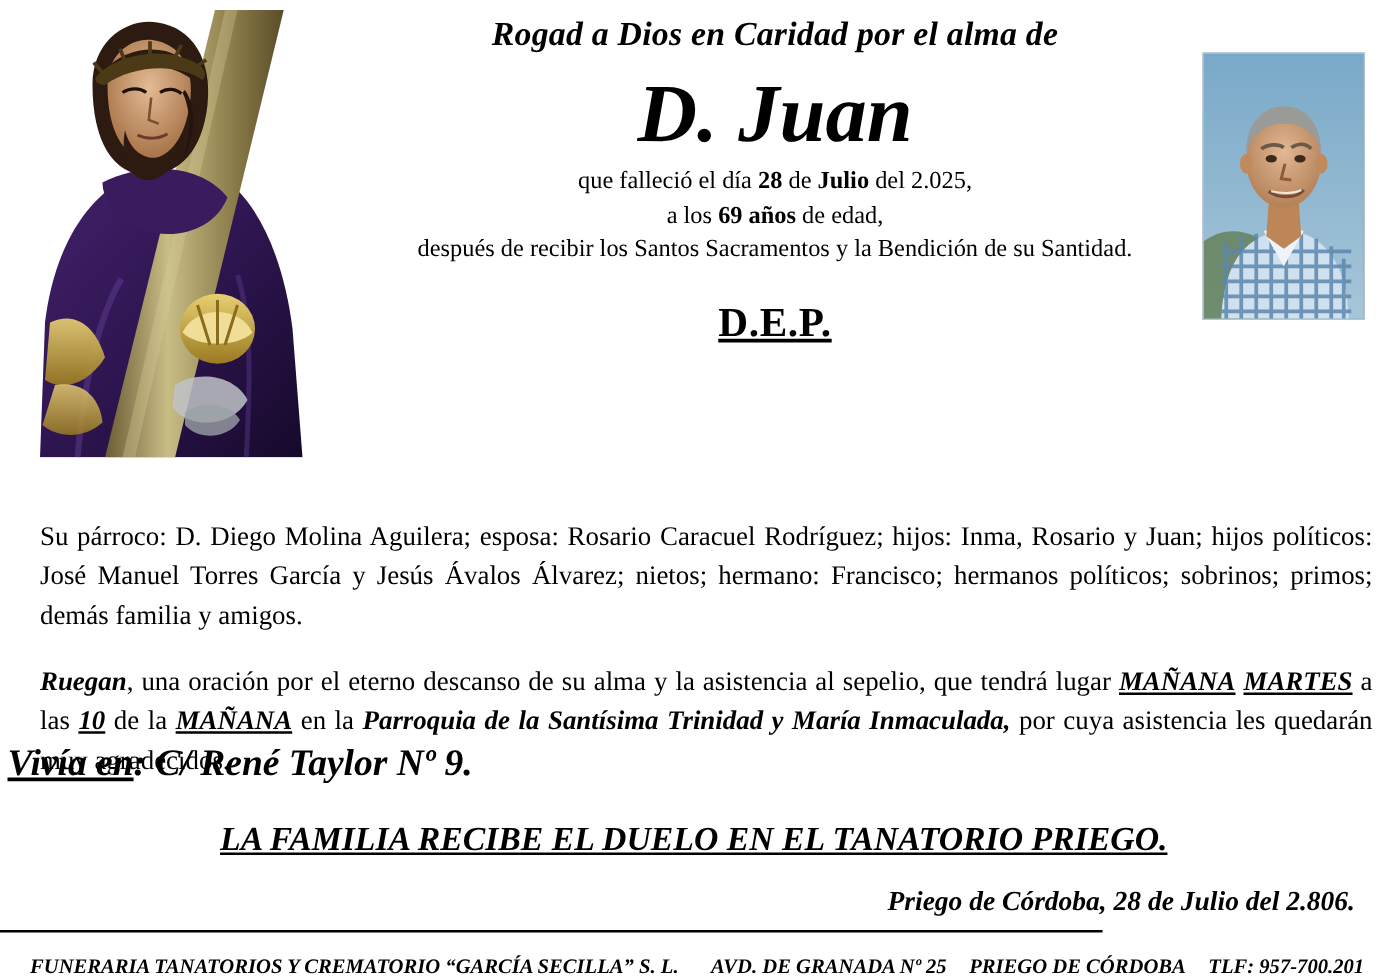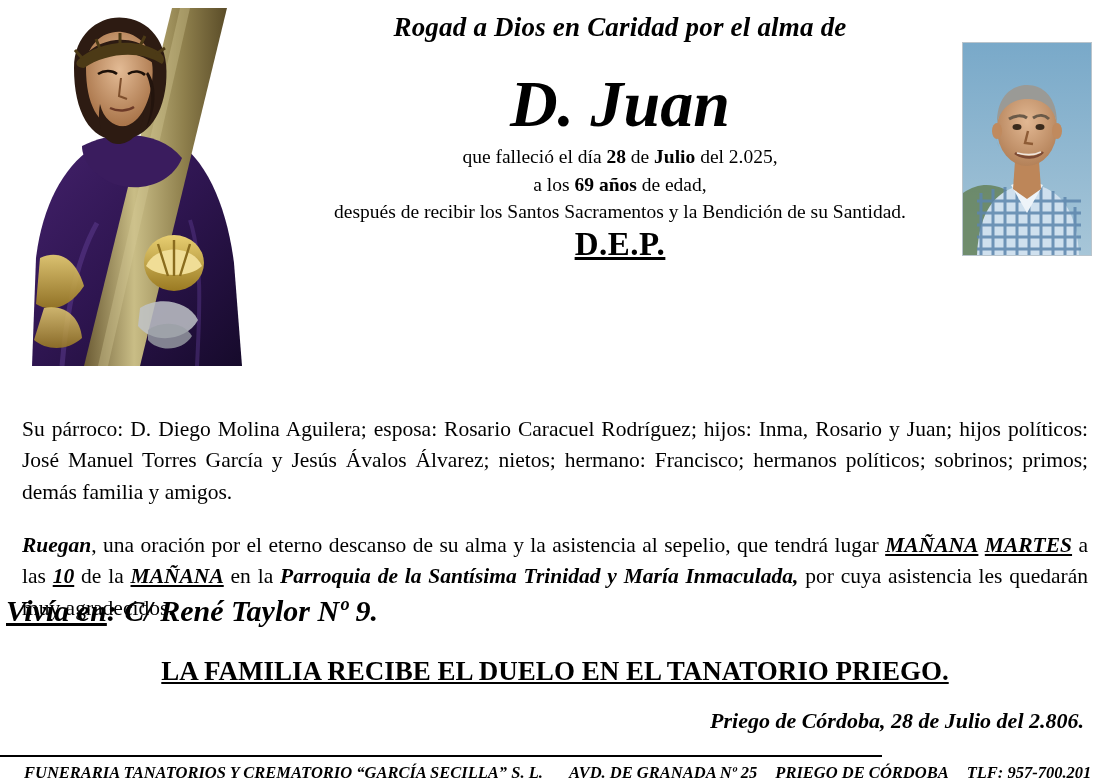--- a/index.html
+++ b/index.html
@@ -61,44 +61,44 @@
     font-size: 27px;
     font-weight: bold;
     font-style: italic;
     letter-spacing: 0.2px;
   }
   .deceased-name {
     font-size: 66px;
     font-weight: bold;
     font-style: italic;
     line-height: 1.06;
-    margin-top: 26px;
+    margin-top: 14px;
     white-space: nowrap;
   }
   .deceased-name .line2 {
     display: block;
   }
   .death-info {
     margin-top: 4px;
     font-size: 19.5px;
     line-height: 1.42;
   }
   .death-info b { font-weight: bold; }
   .dep {
-    margin-top: 0;
+    margin-top: 27px;
     font-size: 33px;
     font-weight: bold;
     text-decoration: underline;
     letter-spacing: 0.5px;
   }
 
   
   .body-text {
     position: absolute;
-    left: 22px;
+    left: 32px;
     top: 392px;
     width: 1066px;
   }
   .para {
     font-size: 21.5px;
     line-height: 1.47;
     text-align: justify;
     text-justify: inter-word;
     margin-bottom: 10px;
   }
@@ -116,39 +116,40 @@
   .vivia .u-part { text-decoration: underline; }
 
   .tanatorio {
     position: absolute;
     left: 0;
     top: 656px;
     width: 1110px;
     text-align: center;
     font-size: 27px;
     font-weight: bold;
+    font-style: italic;
     text-decoration: underline;
   }
 
   .place-date {
     position: absolute;
     right: 26px;
     top: 708px;
     font-size: 22px;
     font-weight: bold;
     font-style: italic;
   }
 
   .footer {
     position: absolute;
     left: 0;
     bottom: 0;
     width: 882px;
     border-top: 2px solid #000;
-    padding-top: 6px;
+    padding-top: 17px;
     font-size: 16.5px;
     font-weight: bold;
     font-style: italic;
     text-decoration: underline;
     white-space: nowrap;
     box-sizing: border-box;
     margin-top: 11px;
   }
   .footer .fi {
     display: inline-block;

